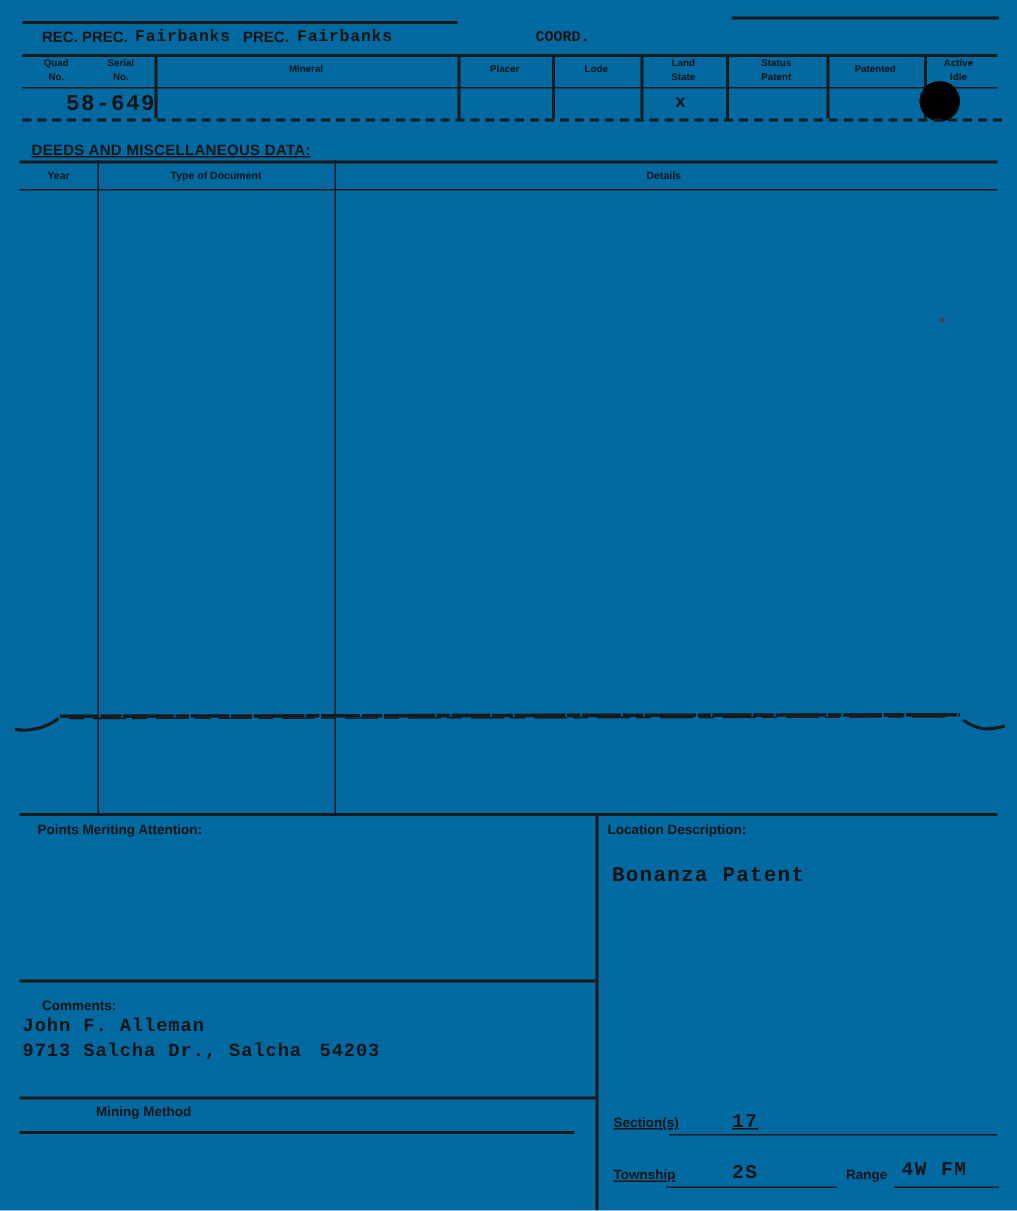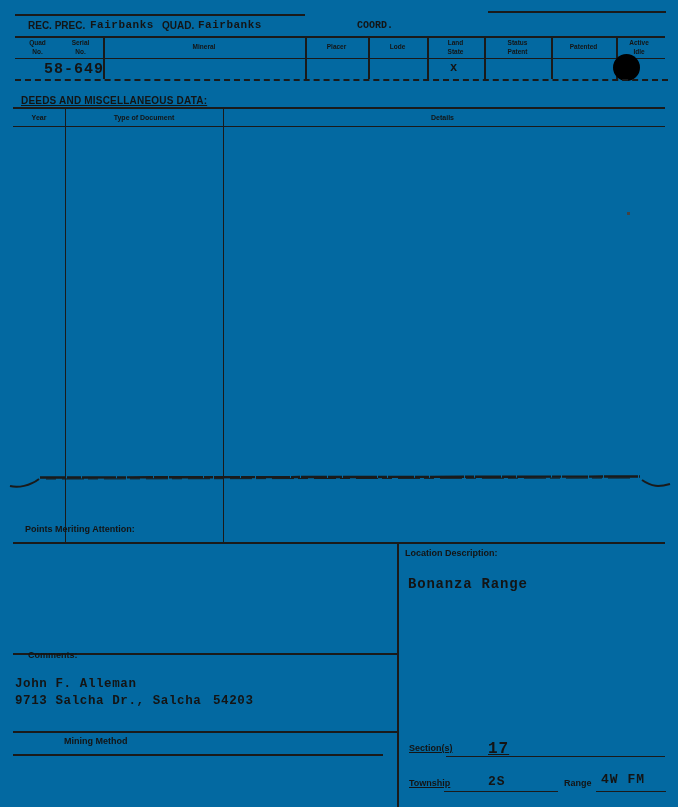--- a/index.html
+++ b/index.html
@@ -32,21 +32,21 @@
 <body>
 
 <div class="page">
 
   <div>
     <div class="hline" style="left:15px;top:14px;width:290px;"></div>
     <div class="hline" style="left:488px;top:11px;width:178px;"></div>
 
     <div class="lbl" style="left:28px;top:20px;">REC. PREC.</div>
     <div class="type" style="left:90px;top:19px;font-size:11px;letter-spacing:0.5px;">Fairbanks</div>
-    <div class="lbl" style="left:162px;top:20px;">QUAD.</div>
+    <div class="lbl" style="left:162px;top:20px;">PREC.</div>
     <div class="type" style="left:198px;top:19px;font-size:11px;letter-spacing:0.5px;">Fairbanks</div>
     <div class="lbl" style="left:357px;top:20px;font-family:Liberation Mono, monospace;">COORD.</div>
 
     <div class="hline" style="left:15px;top:36px;width:650px;"></div>
 
     <div class="colhead" style="left:17px;width:41px;">Quad
 No.</div>
     <div class="colhead" style="left:58px;width:45px;">Serial
 No.</div>
     <div class="colhead" style="left:103px;width:202px;">Mineral</div>
@@ -96,42 +96,42 @@
       <path d="M40,17.5 L640,16.5" fill="none" stroke="#1a1a1a" stroke-width="2.4" stroke-dasharray="26 1 14 1 34 1 9 1"></path>
       <path d="M46,19 L630,18" fill="none" stroke="#1a1a1a" stroke-width="1" stroke-dasharray="10 6 22 4"></path>
       <path d="M642,20 C652,27 659,27 670,24" fill="none" stroke="#1a1a1a" stroke-width="2"></path>
     </svg>
   </div>
 
   <div>
     <div class="hline" style="left:13px;top:542px;width:652px;"></div>
     <div class="vline" style="left:397px;top:542px;height:265px;"></div>
 
-    <div class="lbl-sm" style="left:25px;top:524px;">Points Meriting Attention:</div>
+    <div class="lbl-sm" style="left:25px;top:548px;">Points Meriting Attention:</div>
     <div class="lbl-sm" style="left:405px;top:548px;">Location Description:</div>
-    <div class="type" style="left:408px;top:576px;font-size:14px;letter-spacing:0.8px;">Bonanza Range</div>
+    <div class="type" style="left:408px;top:576px;font-size:14px;letter-spacing:0.8px;">Bonanza Patent</div>
   </div>
 
   <div>
     <div class="hline" style="left:13px;top:653px;width:384px;"></div>
-    <div class="lbl-sm" style="left:28px;top:650px;">Comments:</div>
+    <div class="lbl-sm" style="left:28px;top:665px;">Comments:</div>
     <div class="type" style="left:15px;top:677px;font-size:12.5px;letter-spacing:0.6px;">John F. Alleman</div>
     <div class="type" style="left:15px;top:694px;font-size:12.5px;letter-spacing:0.6px;">9713 Salcha Dr., Salcha</div>
     <div class="type" style="left:213px;top:694px;font-size:12.5px;letter-spacing:0.6px;">54203</div>
   </div>
 
   <div>
     <div class="hline" style="left:13px;top:731px;width:384px;"></div>
     <div class="lbl-sm" style="left:24px;top:736px;padding-left:40px;">Mining Method</div>
     <div class="hline" style="left:13px;top:754px;width:370px;"></div>
   </div>
 
   <div>
     <div class="lbl-sm" style="left:409px;top:743px;text-decoration:underline;">Section(s)</div>
-    <div class="type" style="left:488px;top:740px;font-size:16px;letter-spacing:1px;text-decoration:underline;">17</div>
+    <div class="type" style="left:488px;top:740px;font-size:13px;letter-spacing:1px;text-decoration:underline;">17</div>
     <div class="hline thin" style="left:446px;top:756px;width:219px;"></div>
 
     <div class="lbl-sm" style="left:409px;top:778px;text-decoration:underline;">Township</div>
     <div class="type" style="left:488px;top:774px;font-size:13px;letter-spacing:1px;">2S</div>
     <div class="hline thin" style="left:444px;top:791px;width:114px;"></div>
 
     <div class="lbl-sm" style="left:564px;top:778px;">Range</div>
     <div class="type" style="left:601px;top:772px;font-size:13px;letter-spacing:1px;">4W FM</div>
     <div class="hline thin" style="left:596px;top:791px;width:70px;"></div>
   </div>

